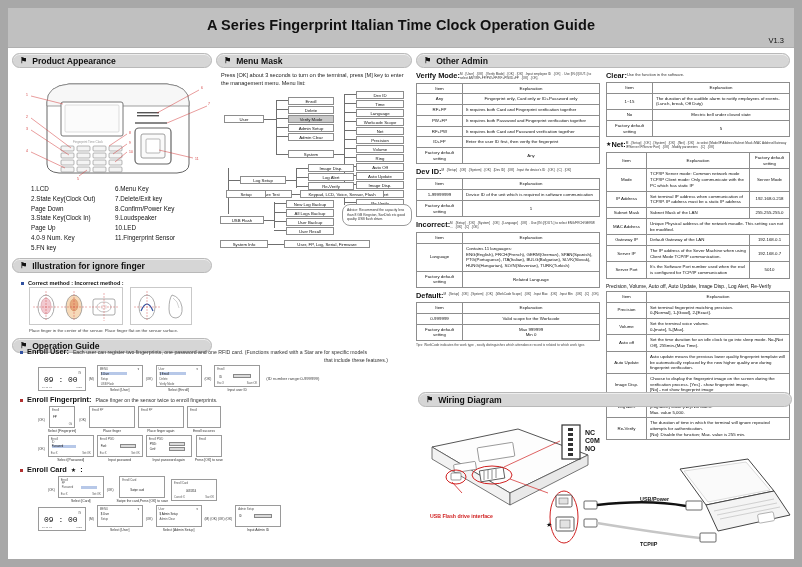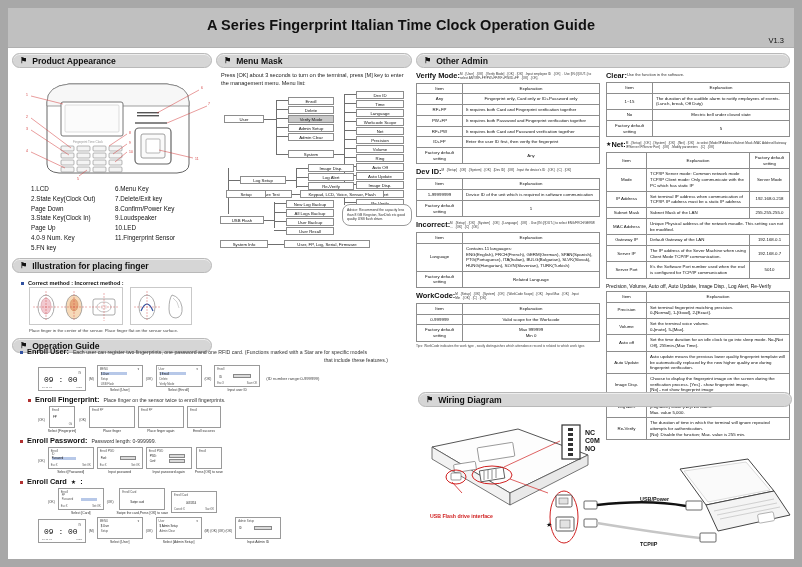--- a/index.html
+++ b/index.html
@@ -254,21 +254,21 @@
               <li>10.LED</li>
               <li>11.Fingerprint Sensor</li>
             </ol>
           </div>
         </div>
       </div>
 
       <div class="sec" style="margin-top:6px;">
         <div class="pill">
           <span class="flagicon">⚑</span>
-          <span>Illustration for placing finger</span>
+          <span>Illustration for ignore finger</span>
         </div>
         <div class="sec-body">
           <div class="bullet-line" style="margin-left:4px;">
             <span class="dot blue"></span>
             <span style="font-size:5.6px;color:#111;font-weight:bold;">Correct method :   Incorrect method :</span>
           </div>
           <div class="finger-row">
             <div class="fbox">
               <svg width="26" height="30" viewBox="0 0 26 30">
                 <ellipse cx="13" cy="16" rx="8" ry="12" fill="#fff" stroke="#888" stroke-width=".7"></ellipse>
@@ -471,21 +471,21 @@
 ENG(English), FRCH(French), GERM(German), SPAN(Spanish), PTG(Portuguese), ITA(Italian), BULG(Bulgarian), SLVK(Slovak), HUNG(Hungarian), SLVN(Slovenian), TURK(Turkish)</td>
                 </tr>
             <tr>
                   <td class="c">Factory default setting</td>
                   <td class="c">Related Language</td>
                 </tr>
           </tbody>
             </table>
 
           <div class="tbl-head">
-            <div class="tbl-title">WorkCode:</div>
+            <div class="tbl-title">Default:</div>
             <div class="tbl-path">M→[Setup]→[OK]→[System]→[OK]→[WorkCode Scope]→[OK]→Input Max→[OK]→Input Min→[OK]→[C]→[OK].</div>
           </div>
           <table class="g">
             <colgroup>
                 <col style="width:46px">
                 <col>
               </colgroup>
             <tbody>
                 <tr>
               <th>Item</th>
@@ -732,21 +732,21 @@
           <span style="position:absolute;left:4px;top:9px;font-size:2.8px;color:#222;">ID</span>
           <span style="position:absolute;left:18px;top:8px;width:18px;height:4px;background:#d9d9d9;border:.4px solid #888;"></span>
           <span class="btm">Esc:X</span>
           <span class="btmr">Save:OK</span>
         </div>
         <div class="scrcap">Input user ID</div>
       </div>
       <span class="tiny2" style="padding-left:3px;">(ID number range:0-999999)</span>
     </div>
 
-    <div class="bullet-line" style="margin-left:8px;">
+    <div class="bullet-line" style="margin-left:0;">
       <span class="dot"></span>
       <span class="blabel">Enroll Fingerprint:</span>
       <span class="btext">Place finger on the sensor twice to enroll fingerprints.</span>
     </div>
     <div class="flowrow">
       <span class="arrowlbl">(OK)</span>
       <div class="flowcell">
         <div class="fscr" style="width:26px;">
           <span class="t">Enroll</span>
           <span style="position:absolute;left:3px;top:8px;font-size:3px;color:#222;">FP</span>
@@ -768,25 +768,20 @@
         <div class="scrcap">Place finger again</div>
       </div>
       <div class="flowcell">
         <div class="fscr" style="width:34px;">
           <span class="t">Enroll</span>
         </div>
         <div class="scrcap">Enroll success</div>
       </div>
     </div>
 
-    <div class="bullet-line" style="margin-left:0;">
-      <span class="dot"></span>
-      <span class="blabel">Enroll Password:</span>
-      <span class="btext">Password length: 0-999999.</span>
-    </div>
     <div class="flowrow">
       <span class="arrowlbl">(OK)</span>
       <div class="flowcell">
         <div class="fscr">
           <span class="t">Enroll</span>
           <span class="hl" style="top:9px; width:24px;"></span>
           <span style="position:absolute;left:3px;top:5px;font-size:2.6px;color:#555;">ID</span>
           <span style="position:absolute;left:3px;top:9px;font-size:2.6px;color:#111;">Password</span>
           <span class="btm">Esc:X</span>
           <span class="btmr">Set:OK</span>

